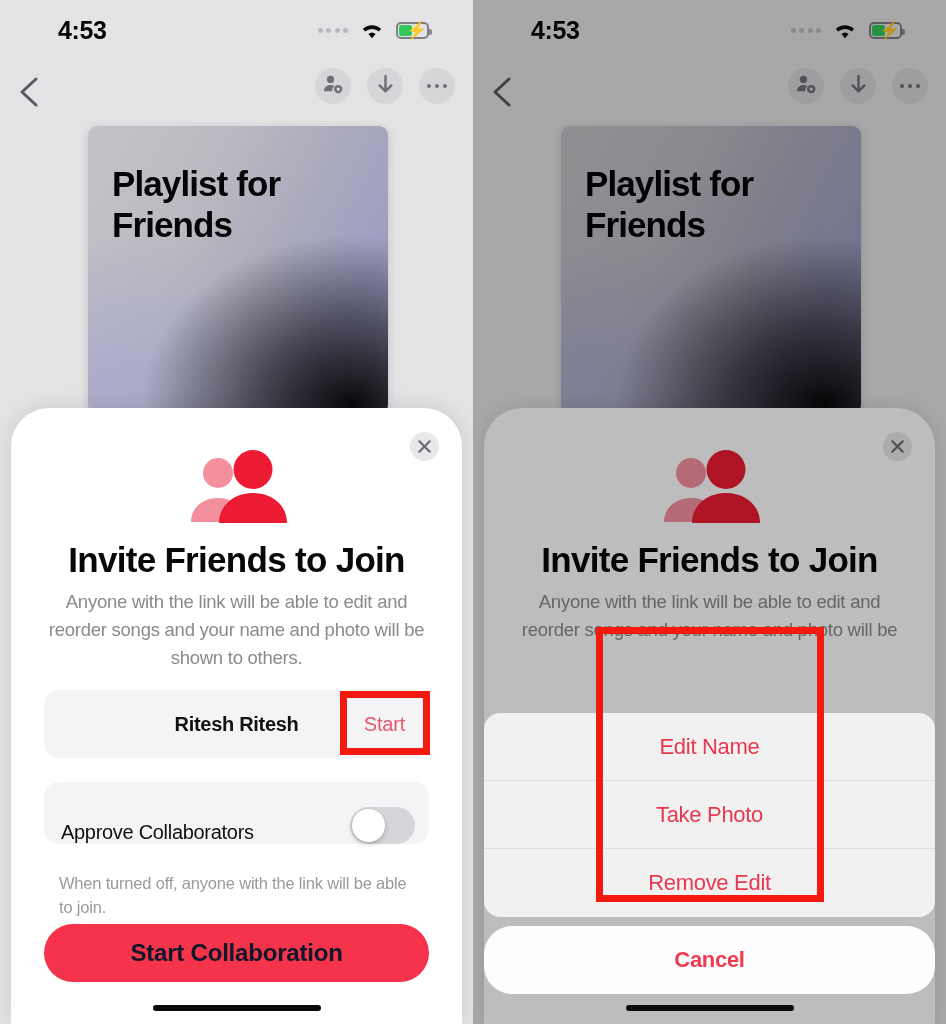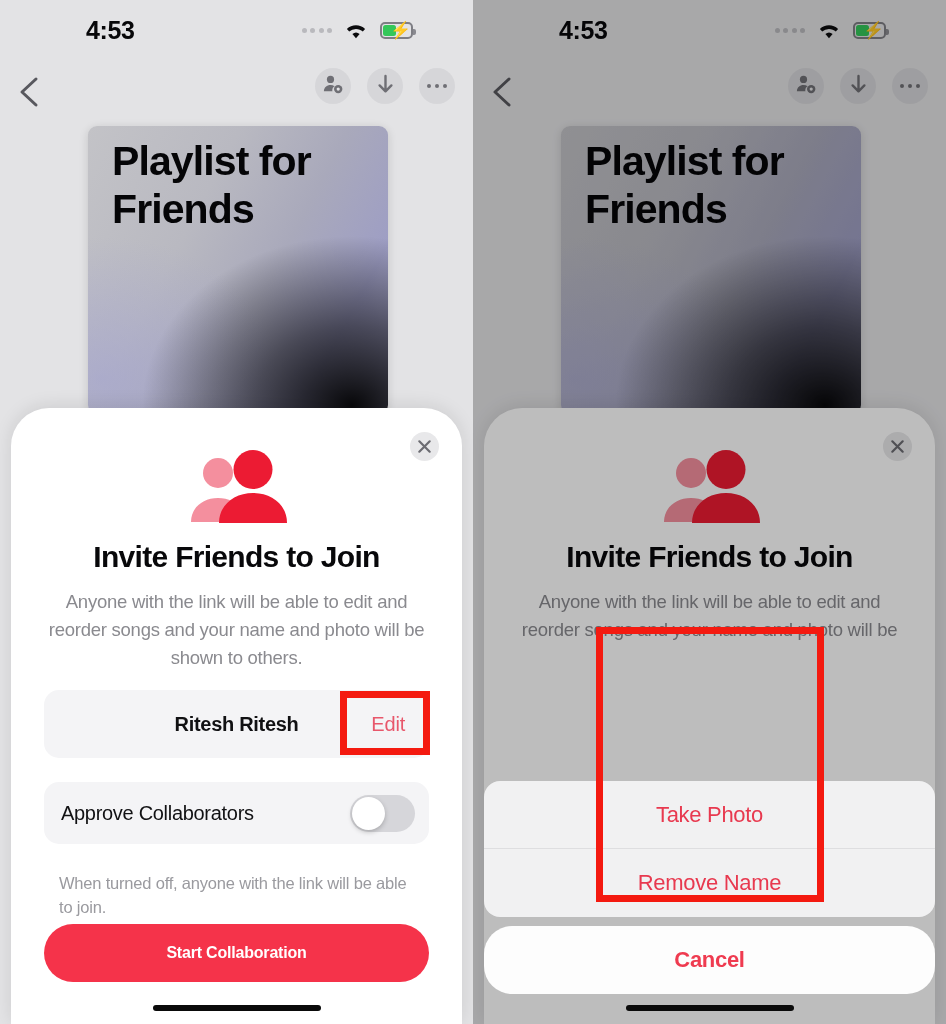--- a/index.html
+++ b/index.html
@@ -20,22 +20,21 @@
   
   .dimmer {
     position:absolute; inset:0; background:#000; opacity:0.26;
     pointer-events:none; z-index:40;
   }
 
   
   .statusbar {
     position:absolute; top:0; left:0; right:0; height:60px;
     display:flex; align-items:center; justify-content:space-between;
-    padding:0 60px 0 58px;
-    margin-left:28px;
+    padding:0 44px 0 58px;
   }
   .clock { font-size:25px; font-weight:700; color:#08080a; letter-spacing:-0.4px; }
   .status-right { display:flex; align-items:center; gap:11px; }
   .sig-dots { display:flex; gap:3.5px; align-items:center; }
   .sig-dots i { width:5px; height:5px; border-radius:50%; background:#b9b9bd; display:block; }
   .wifi { width:26px; height:19px; position:relative; }
   .batt { width:33px; height:17px; border:2px solid #7e7e84; border-radius:5px; position:relative; }
   .batt::after { content:""; position:absolute; right:-5px; top:5px; width:3px; height:6px;
                  background:#8a8a90; border-radius:0 2px 2px 0; }
   .batt .fill { position:absolute; left:1px; top:1px; bottom:1px; width:13px;
@@ -60,77 +59,77 @@
   .artwork {
     position:absolute; left:88px; top:126px; width:300px; height:288px;
     border-radius:9px; overflow:hidden;
     background:
       radial-gradient(125% 105% at 88% 97%, rgba(0,0,0,0.95) 0%, rgba(0,0,0,0.55) 26%, rgba(0,0,0,0) 56%),
       radial-gradient(95% 80% at 5% 88%, rgba(160,160,210,0.55) 0%, rgba(160,160,210,0) 62%),
       linear-gradient(118deg, #c3c3c7 0%, #b9b9c1 34%, #a9a9bb 58%, #9e9ec4 80%, #b2b2d8 100%);
     box-shadow:0 2px 10px rgba(0,0,0,0.14);
   }
   .artwork .title {
-    position:absolute; left:24px; top:12px; right:30px;
-    font-size:41px; font-weight:700; line-height:1.17;
+    position:absolute; left:24px; top:38px; right:30px;
+    font-size:35px; font-weight:700; line-height:1.17;
     color:#050507; letter-spacing:-0.9px;
   }
 
   
   .sheet {
     position:absolute; left:11px; right:11px; bottom:0; top:408px;
     background:#ffffff; border-radius:38px 38px 0 0;
     box-shadow:0 -2px 18px rgba(0,0,0,0.1);
     z-index:10;
   }
   .sheet-close {
     position:absolute; right:23px; top:24px; width:29px; height:29px; border-radius:50%;
     background:#e8e8ea; display:flex; align-items:center; justify-content:center;
   }
   .sheet-close svg { display:block; }
 
   .people-icon { position:absolute; left:0; right:0; top:42px; height:78px; display:flex; justify-content:center; }
 
   .sheet-title {
     position:absolute; left:0; right:0; top:132px;
-    text-align:center; font-size:30px; font-weight:700; color:#08080a; letter-spacing:-0.7px;
+    text-align:center; font-size:35px; font-weight:700; color:#08080a; letter-spacing:-0.7px;
   }
   .sheet-desc {
     position:absolute; left:34px; right:34px; top:180px;
     text-align:center; font-size:18.5px; line-height:1.52; color:#8a8a8f; letter-spacing:-0.25px;
   }
 
   .row-card {
     position:absolute; left:33px; right:33px;
     background:#f4f4f6; border-radius:15px;
   }
   .row-name { top:282px; height:68px; display:flex; align-items:center; justify-content:center; position:absolute; }
   .row-name .nm { font-size:20px; font-weight:700; color:#111113; letter-spacing:-0.3px; }
   .row-name .edit {
     position:absolute; right:24px; font-size:20px; color:#e8576b; letter-spacing:-0.2px;
   }
-  .row-toggle { top:374px; height:62px; position:absolute; display:flex; align-items:center; padding:0 17px; }
+  .row-toggle { top:374px; height:62px; position:absolute; display:flex; align-items:flex-end; padding:0 17px; }
   .row-toggle .lbl { font-size:20px; color:#111113; letter-spacing:-0.3px; }
   .toggle {
     position:absolute; right:14px; width:65px; height:37px; border-radius:19px;
     background:#d6d6da;
   }
   .toggle .knob {
     position:absolute; left:2px; top:2px; width:33px; height:33px; border-radius:50%;
     background:#fff; box-shadow:0 2px 5px rgba(0,0,0,0.22);
   }
   .toggle-note {
     position:absolute; left:48px; right:40px; top:448px;
     font-size:16.5px; line-height:1.44; color:#9a9a9f; letter-spacing:-0.2px;margin-top:16px;
   }
   .cta {
     position:absolute; left:33px; right:33px; top:516px; height:58px;
     background:#f5334a; border-radius:29px;
     display:flex; align-items:center; justify-content:center;
-    font-size:16px; font-weight:700; color:#ffffff; letter-spacing:-0.2px;
+    font-size:24px; font-weight:700; color:#0f172a; letter-spacing:-0.2px;
   }
   .home-bar {
     position:absolute; left:50%; transform:translateX(-50%); bottom:13px;
     width:168px; height:6px; border-radius:3px; background:#0a0a0a;
   }
 
   
   .sheet.behind { z-index:10; }
   .sheet.behind .sheet-desc { overflow:hidden; max-height:58px; }
 
@@ -245,21 +244,21 @@
             <circle cx="72" cy="19.5" r="19.5" fill="#ec1b33"></circle>
             <path d="M38 73c0-18 15.2-30 34-30s34 12 34 30Z" fill="#ec1b33"></path>
           </svg>
         </div>
 
         <div class="sheet-title">Invite Friends to Join</div>
         <div class="sheet-desc">Anyone with the link will be able to edit and reorder songs and your name and photo will be shown to others.</div>
 
         <div class="row-card row-name">
           <span class="nm">Ritesh Ritesh</span>
-          <span class="edit">Edit</span>
+          <span class="edit">Start</span>
         </div>
 
         <div class="row-card row-toggle">
           <span class="lbl">Approve Collaborators</span>
           <span class="toggle">
               <span class="knob"></span>
             </span>
         </div>
 
         <div class="toggle-note">When turned off, anyone with the link will be able to join.</div>
@@ -358,22 +357,23 @@
         </div>
 
         <div class="sheet-title">Invite Friends to Join</div>
         <div class="sheet-desc">Anyone with the link will be able to edit and reorder songs and your name and photo will be shown to others.</div>
       </div>
 
       <div class="dimmer"></div>
 
       <div class="action-sheet">
         <div class="as-group">
+          <div class="as-item">Edit Name</div>
           <div class="as-item">Take Photo</div>
-          <div class="as-item">Remove Name</div>
+          <div class="as-item">Remove Edit</div>
         </div>
         <div class="as-cancel">Cancel</div>
       </div>
 
       <div class="home-bar" style="z-index:70;"></div>
 
       <div class="annot annot-menu" style="left:123px;"></div>
     </div>
   </div>
 

